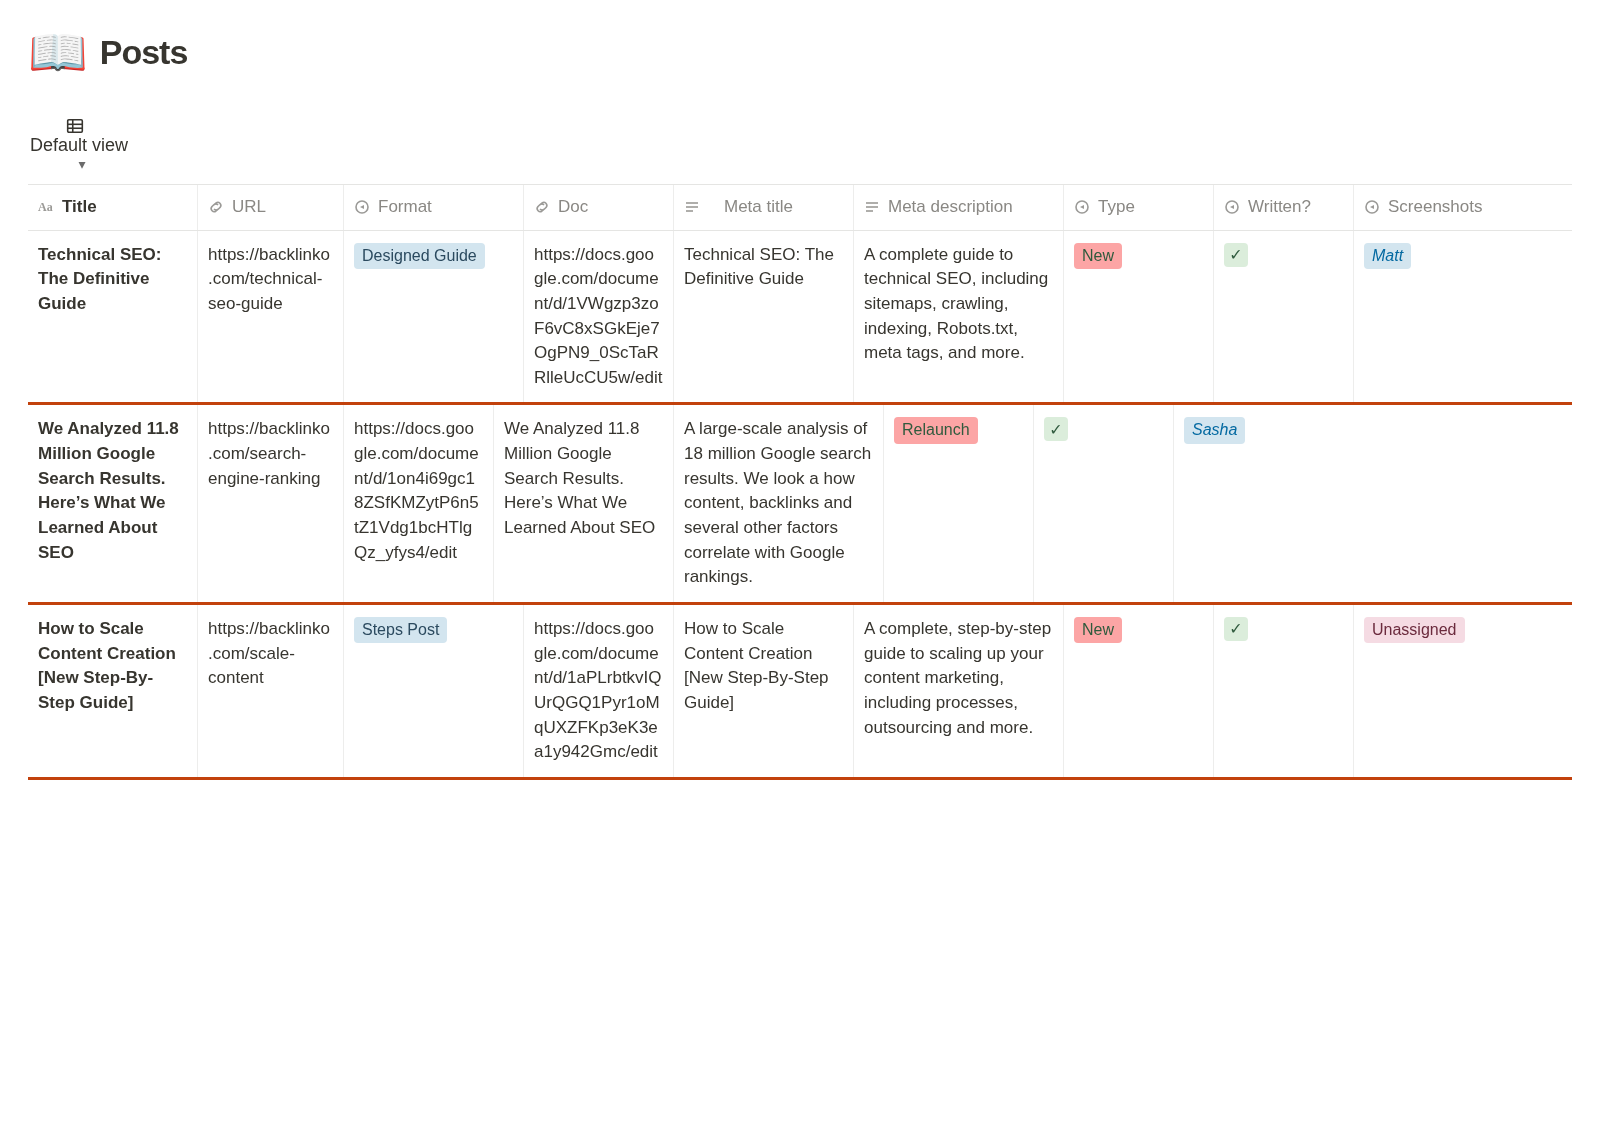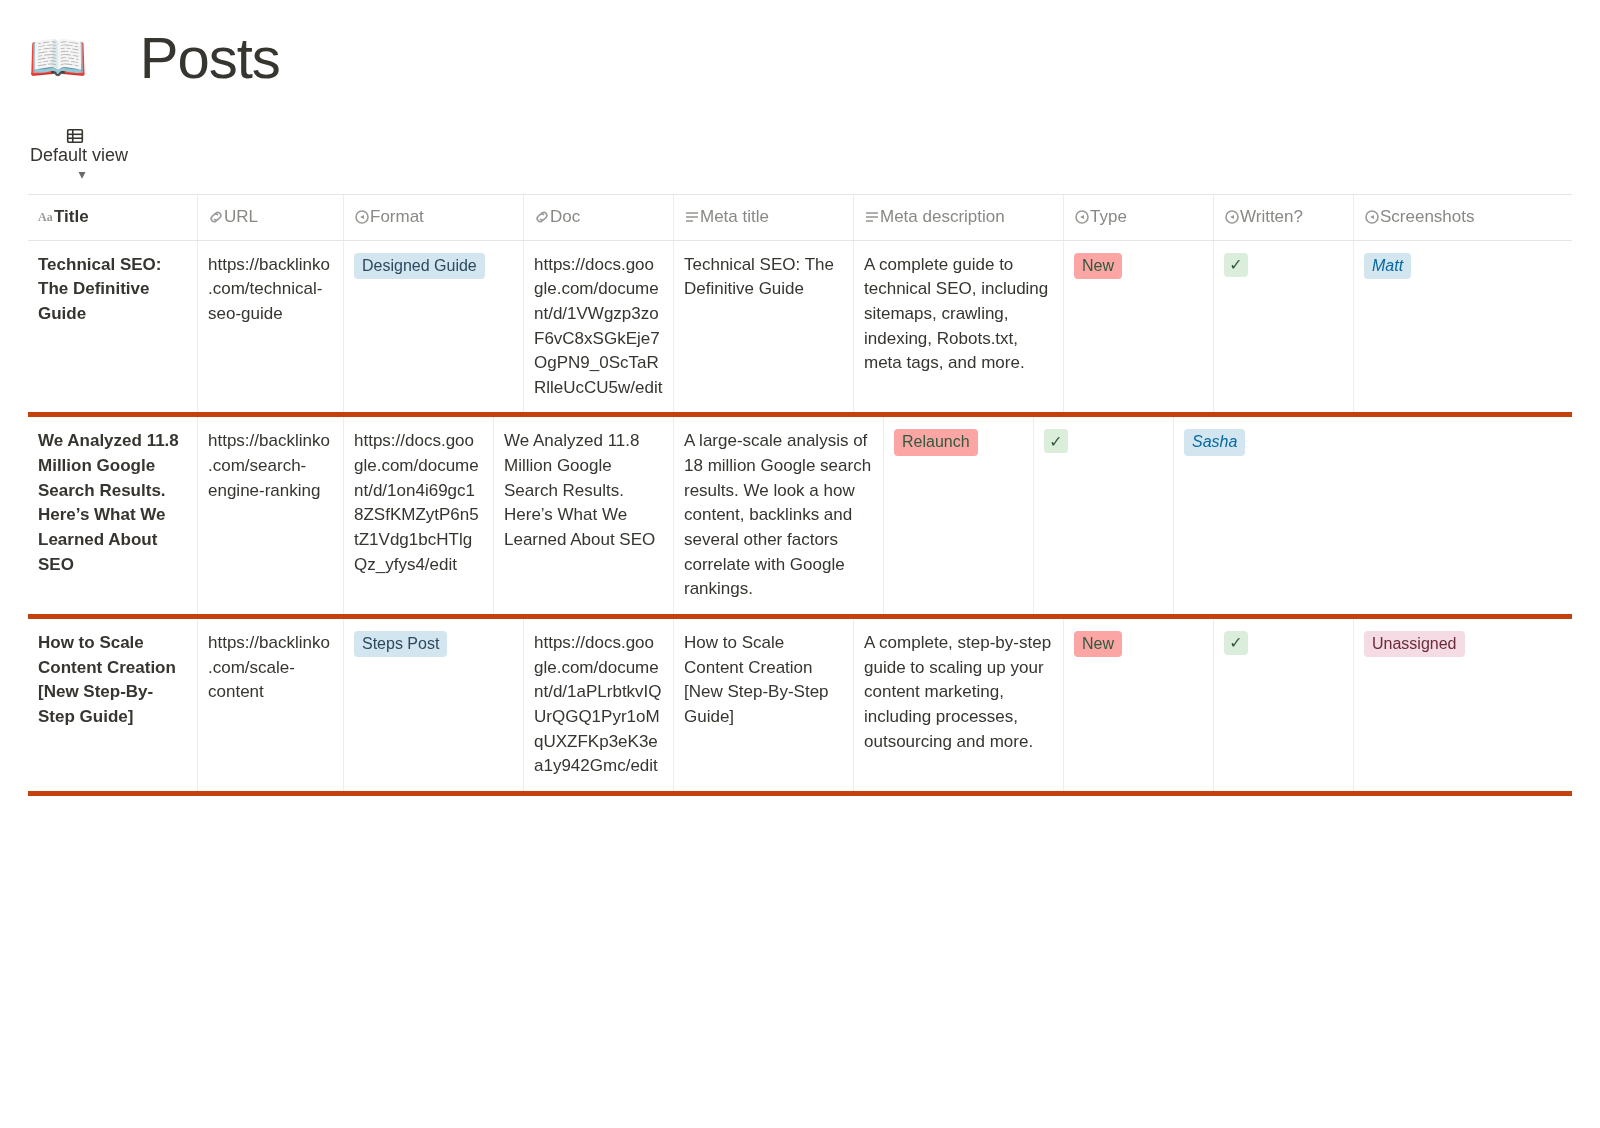--- a/index.html
+++ b/index.html
@@ -5,62 +5,62 @@
 * { box-sizing: border-box; margin: 0; padding: 0; }
 body {
   font-family: -apple-system, BlinkMacSystemFont, "Segoe UI", Helvetica, Arial, sans-serif;
   background: #fff;
   color: #37352f;
   padding: 24px 28px;
   font-size: 16px;
 }
 .page-header { display: flex; align-items: center; margin-bottom: 32px; }
 .page-icon { font-size: 48px; margin-right: 12px; }
-.page-title { font-size: 58px; font-weight: 400; letter-spacing: -1px; margin-left: 40px; }
+.page-title { font-size: 34px; font-weight: 700; letter-spacing: -1px; }
 
 .view-switcher {
   display: inline-flex; align-items: center;
   color: #37352f; font-size: 18px; font-weight: 500;
   margin-bottom: 8px; cursor: pointer;
   padding: 4px 2px;
   flex-direction: column;
 }
 .view-switcher .tbl-icon { margin-right: 8px; display:inline-flex; }
 .view-switcher .chev { margin-left: 6px; color: #6b6b6b; font-size: 14px; }
 
 .table { width: 100%; border-top: 1px solid #e5e5e3; }
-.row { display: flex; border-bottom: 5px solid #c2410c; }
+.row { display: flex; border-bottom: 3px solid #c2410c; }
 .header-row { border-bottom: 1px solid #e5e5e3; }
 .cell {
   padding: 10px 10px;
   font-size: 17px;
   line-height: 1.45;
   word-break: break-word;
   border-right: 1px solid #ededec;
   display: flex;
   align-items: flex-start;
 }
 .row:not(.header-row) .cell { padding-top: 12px; padding-bottom: 12px; }
 .cell:last-child { border-right: none; }
 
 .header-row .cell {
   color: #8a8884;
   font-size: 17px;
   font-weight: 400;
   align-items: center;
 }
 .header-row .cell .col-icon {
-  display:inline-flex; color:#8b5cf6;
+  margin-right: 8px; display:inline-flex; color:#8b5cf6;
 }
 
 .col-title    { width: 170px; flex: 0 0 170px; }
 .col-url      { width: 146px; flex: 0 0 146px; }
 .col-format   { width: 180px; flex: 0 0 180px; }
 .col-doc      { width: 150px; flex: 0 0 150px; }
-.col-meta-t   { width: 180px; flex: 0 0 180px; }
+.col-meta-t   { width: 180px; flex: 0 0 180px; gap: 16px; }
 .col-meta-d   { width: 210px; flex: 0 0 210px; }
 .col-type     { width: 150px; flex: 0 0 150px; }
 .col-written  { width: 140px; flex: 0 0 140px; }
 .col-shots    { width: 160px; flex: 0 0 160px; }
 
 .cell.col-title { font-weight: 600; color:#37352f; }
 
 .tag {
   display: inline-block;
   padding: 2px 8px;

